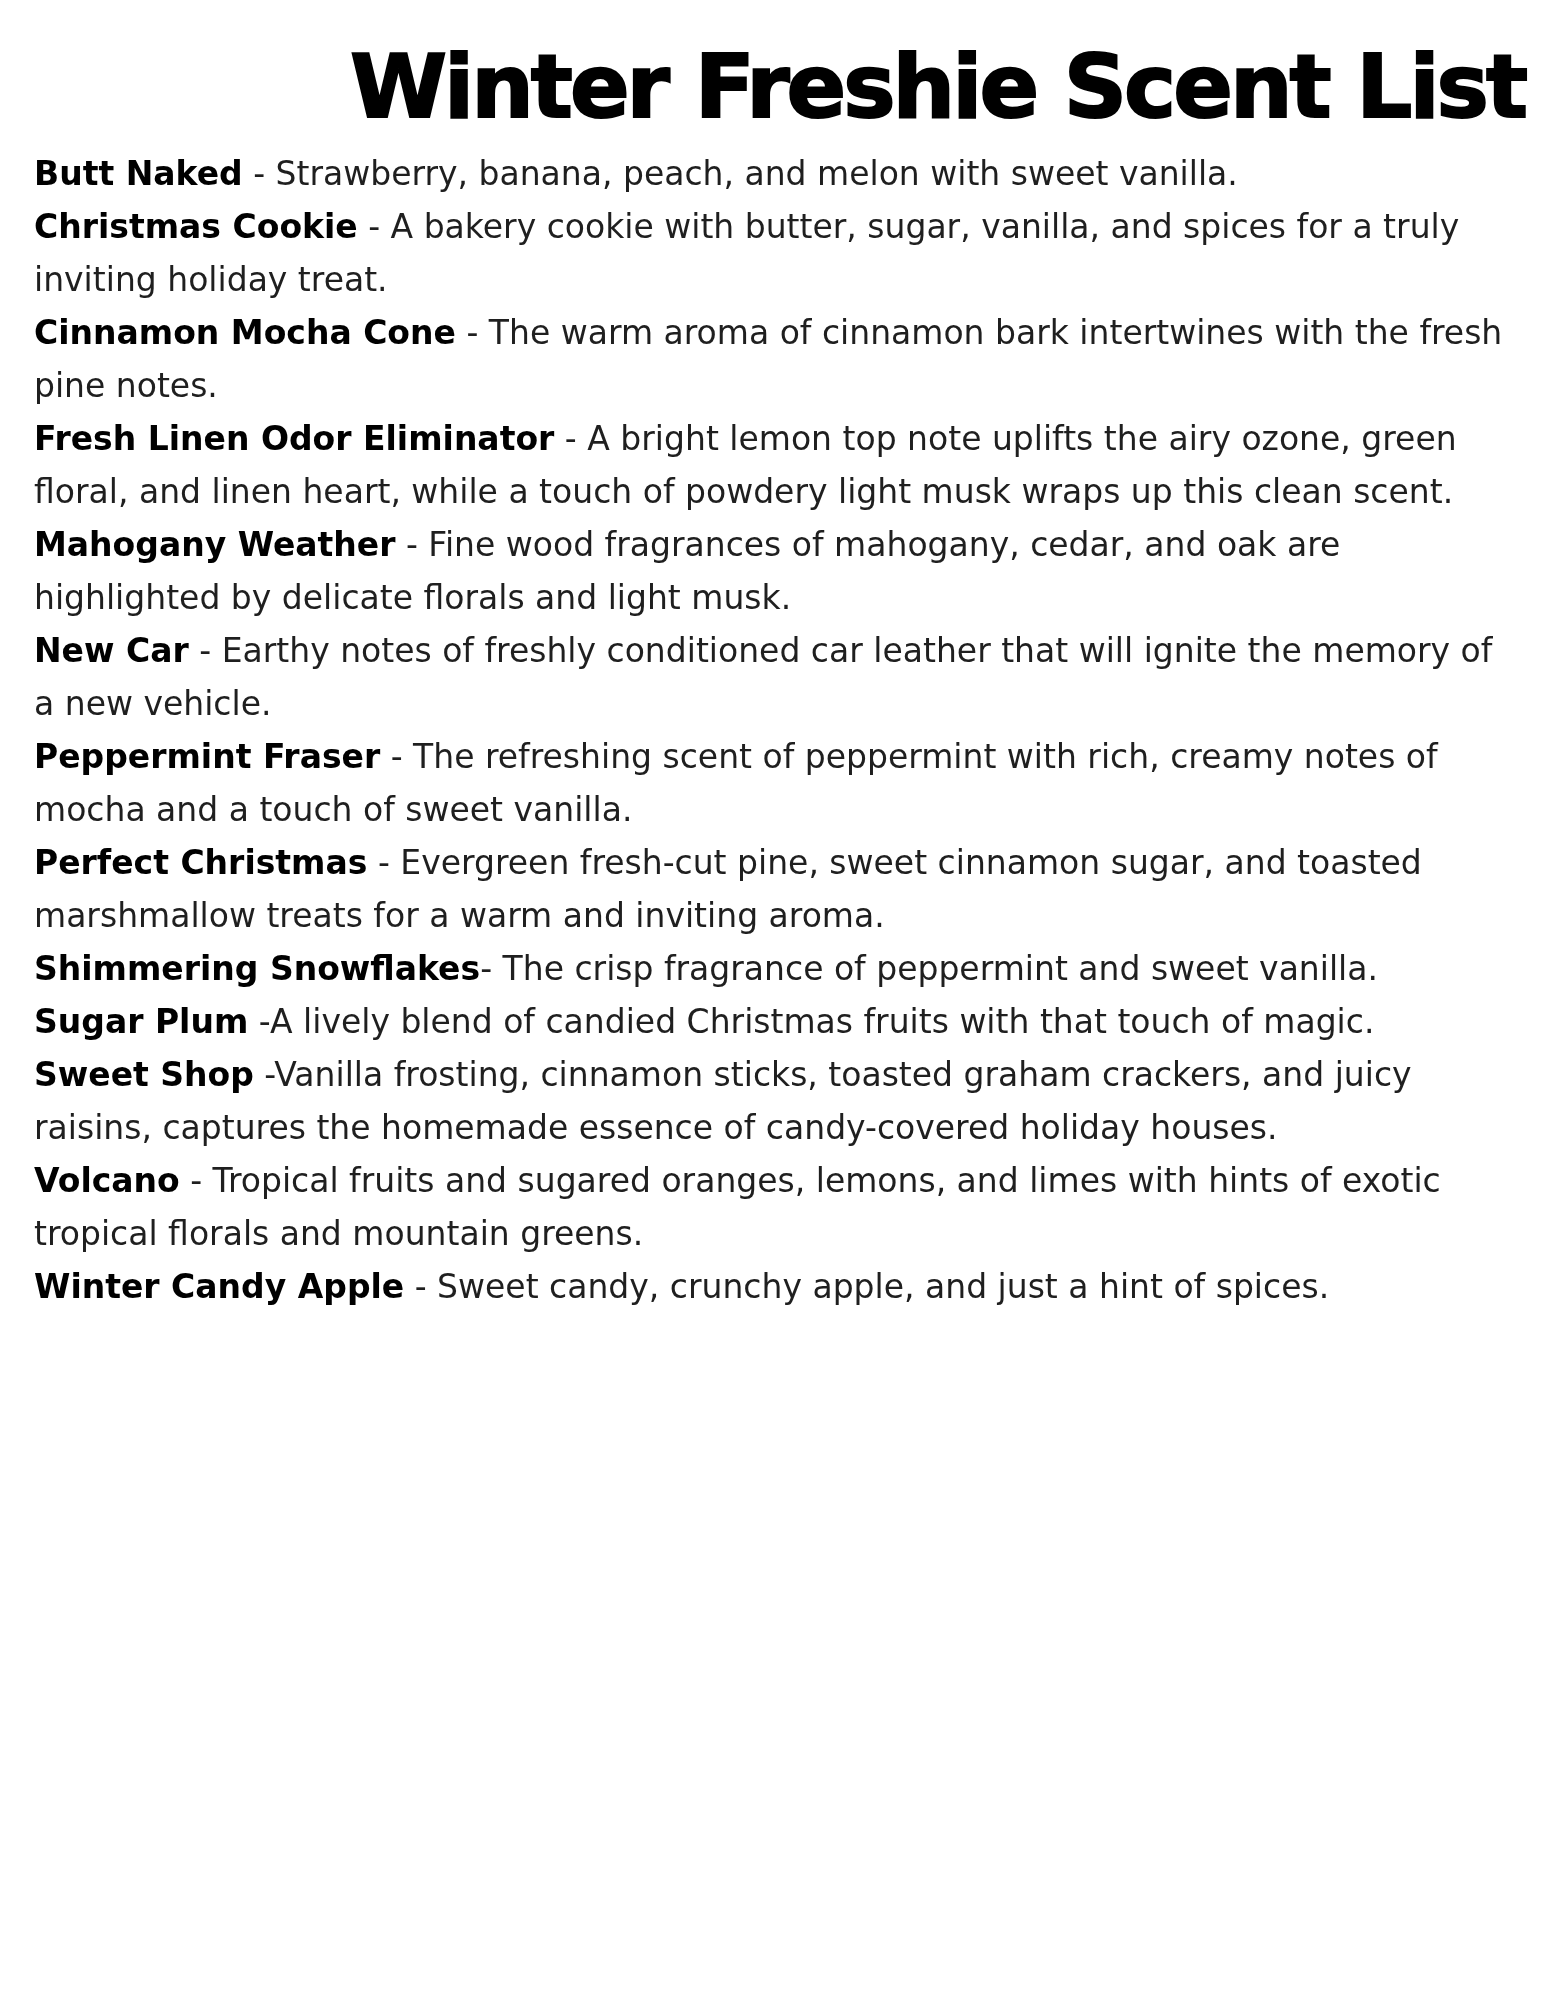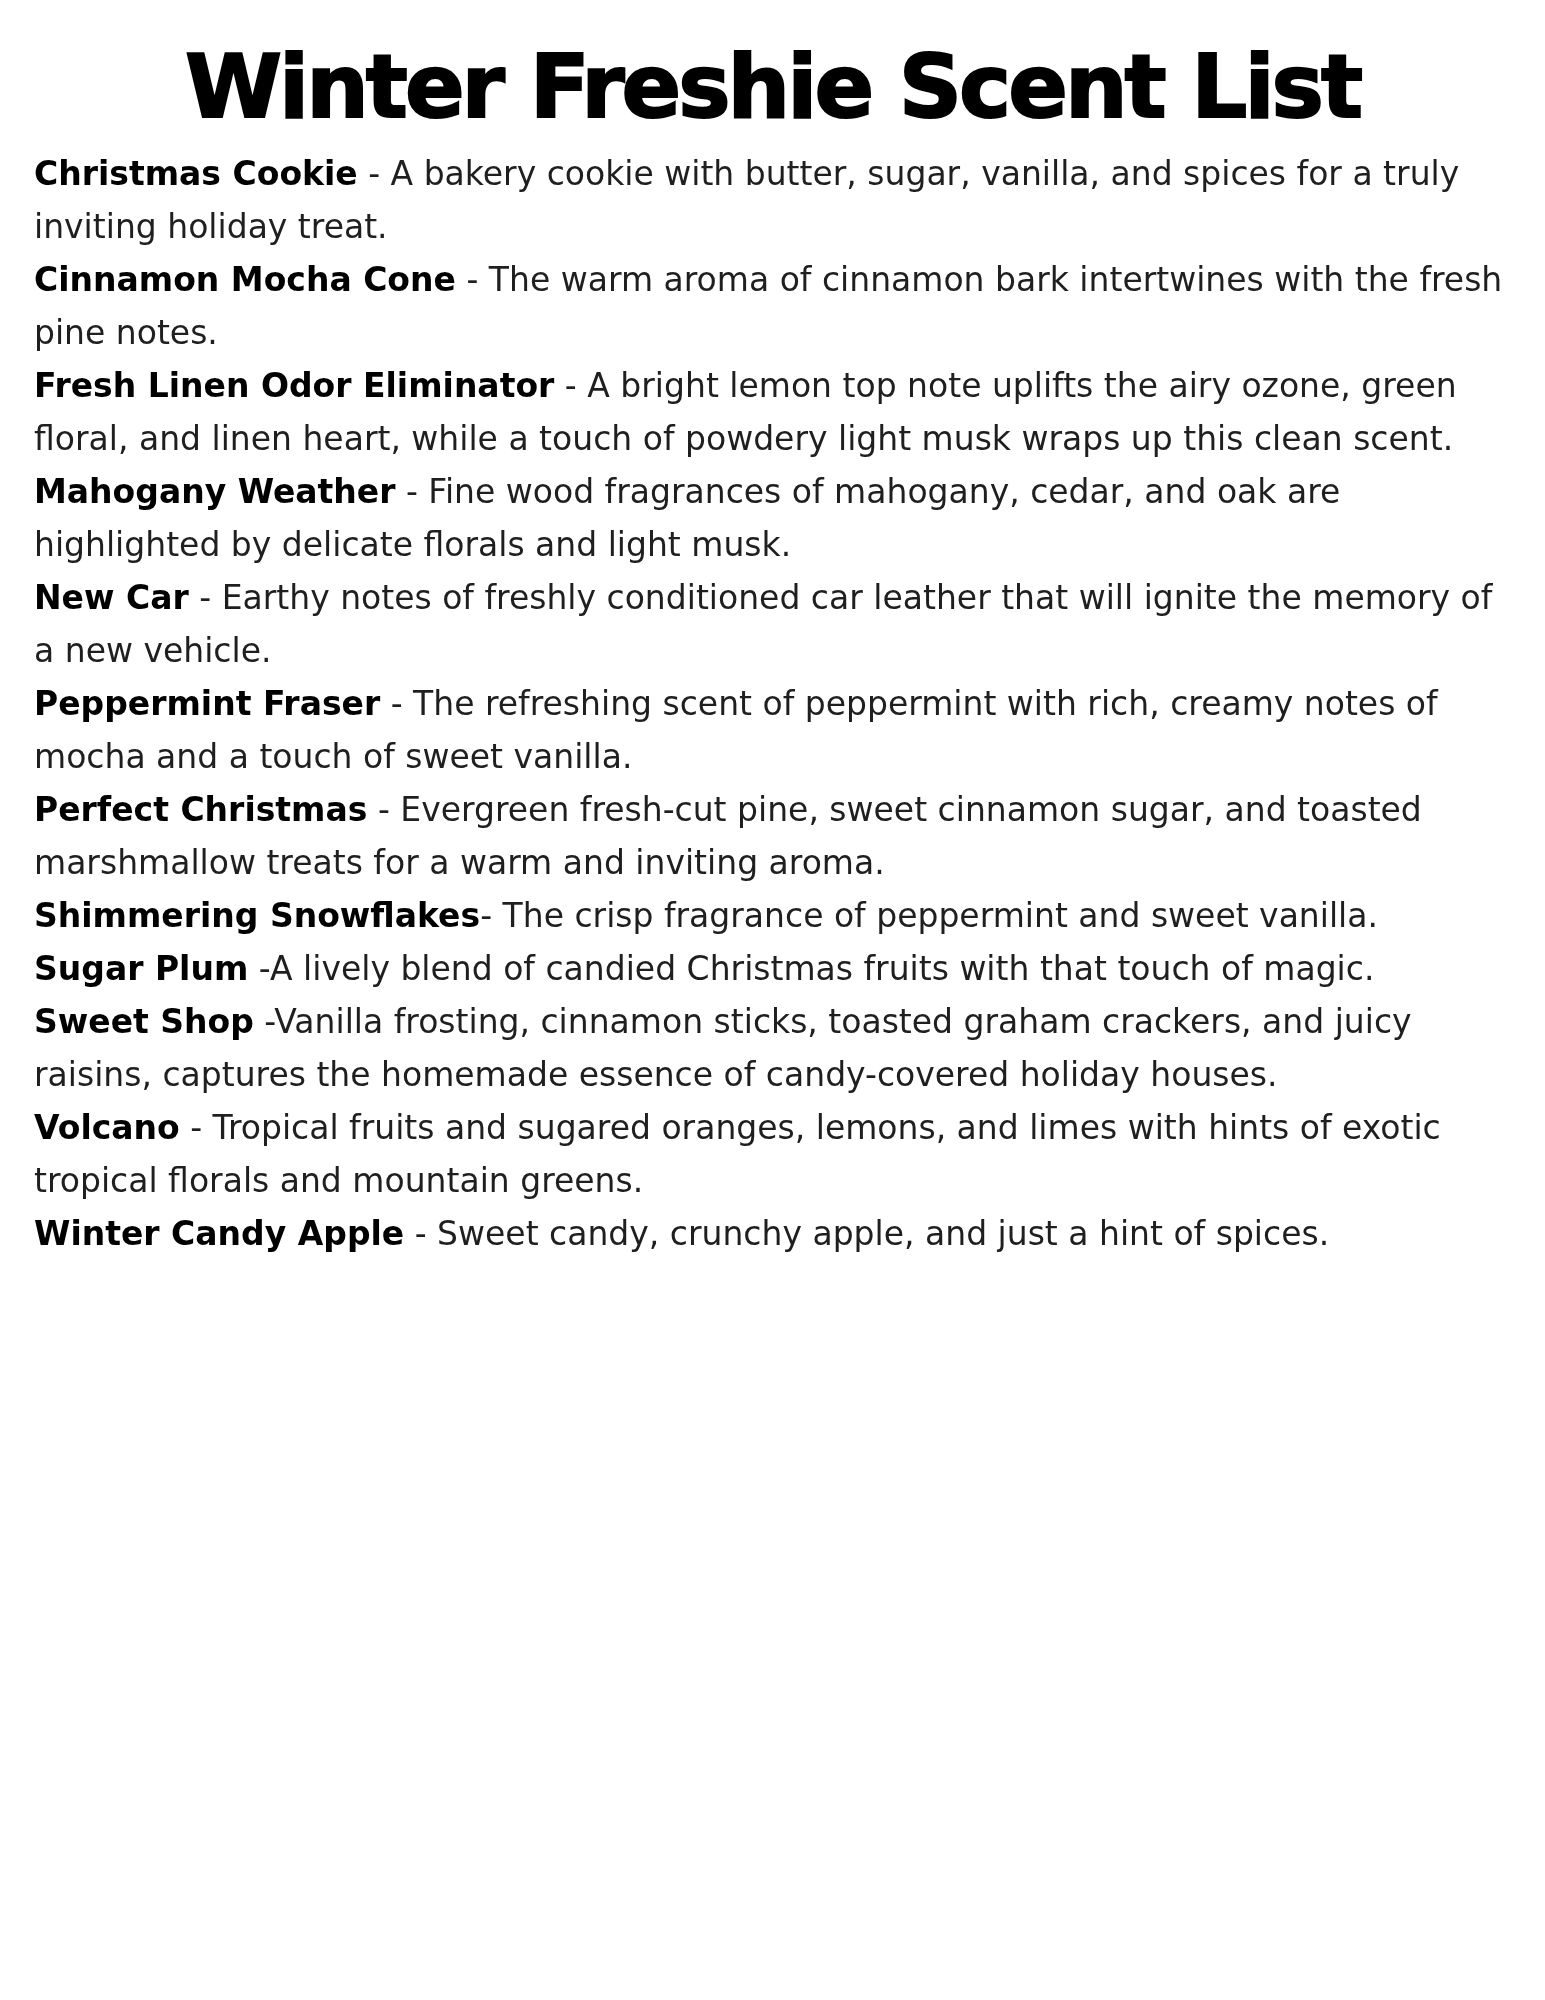--- a/index.html
+++ b/index.html
@@ -15,21 +15,21 @@
     -webkit-font-smoothing: antialiased;
   }
   .page {
     box-sizing: border-box;
     width: 100%;
     height: 100%;
     padding: 0;
   }
   .page-title {
     margin: 38px 20px 10px 20px;
-    text-align: center;
+    text-align: right;
     font-size: 88px;
     line-height: 1.12;
     font-weight: bold;
     letter-spacing: -3px;
     color: #000000;
     -webkit-text-stroke: 2px #000000;
     font-family: "DejaVu Sans", sans-serif;
   }
   .scent-list {
     box-sizing: border-box;
@@ -54,20 +54,21 @@
 </style>
 </head>
 <body>
 
 <div class="page">
 
   <h1 class="page-title">Winter Freshie Scent List</h1>
 
   <div class="scent-list">
 
+    <p class="scent"><strong class="scent-name">Butt Naked</strong><span class="scent-sep"> - </span><span class="scent-desc">Strawberry, banana, peach, and melon with sweet vanilla.</span></p>
 
     <p class="scent"><strong class="scent-name">Christmas Cookie</strong><span class="scent-sep"> - </span><span class="scent-desc">A bakery cookie with butter, sugar, vanilla, and spices for a truly inviting holiday treat.</span></p>
 
     <p class="scent"><strong class="scent-name">Cinnamon Mocha Cone</strong><span class="scent-sep"> - </span><span class="scent-desc">The warm aroma of cinnamon bark intertwines with the fresh pine notes.</span></p>
 
 
 
     <p class="scent"><strong class="scent-name">Fresh Linen Odor Eliminator</strong><span class="scent-sep"> - </span><span class="scent-desc">A bright lemon top note uplifts the airy ozone, green floral, and linen heart, while a touch of powdery light musk wraps up this clean scent.</span></p>
 
     <p class="scent"><strong class="scent-name">Mahogany Weather</strong><span class="scent-sep"> - </span><span class="scent-desc">Fine wood fragrances of mahogany, cedar, and oak are highlighted by delicate florals and light musk.</span></p>

